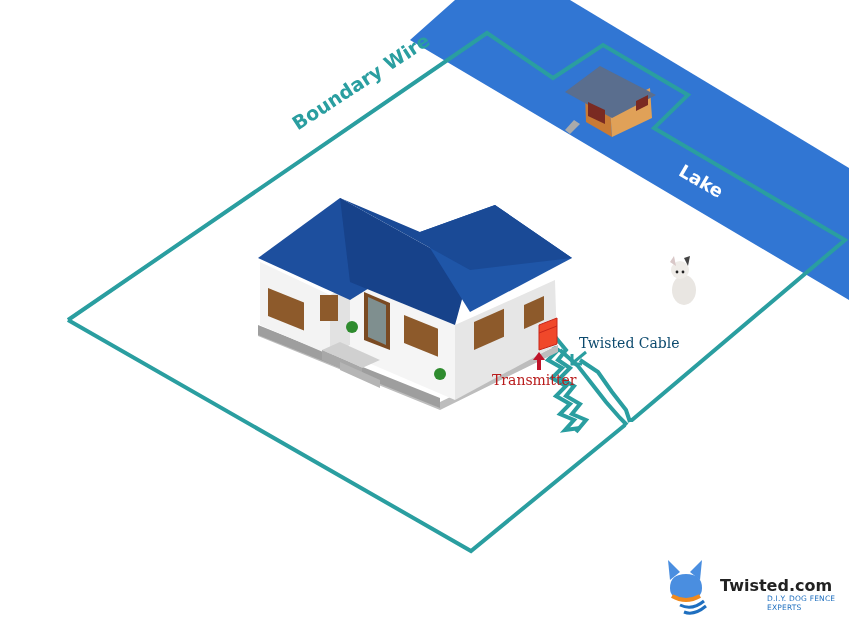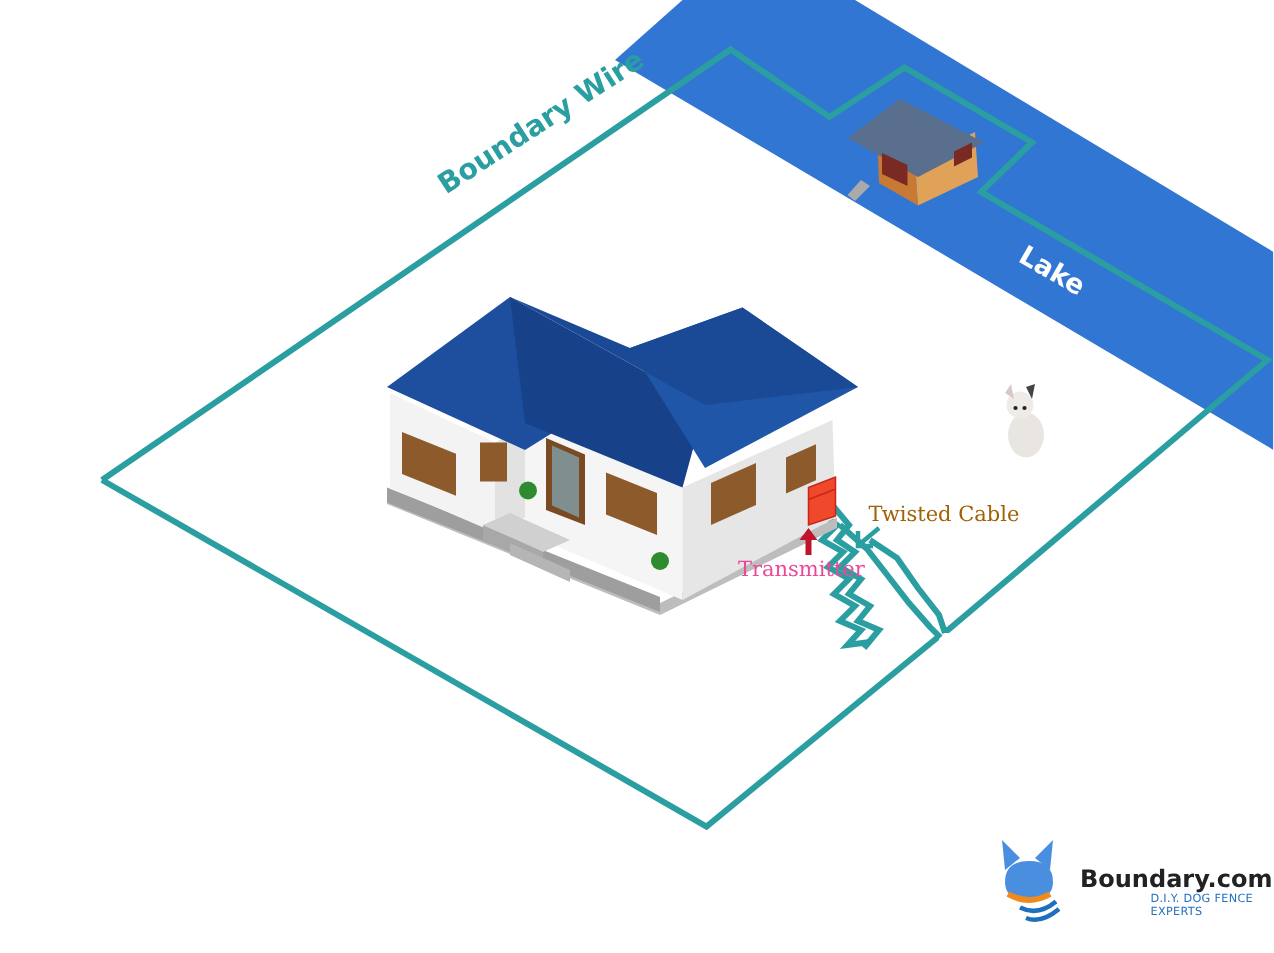--- a/index.html
+++ b/index.html
@@ -1,22 +1,22 @@
 <!DOCTYPE html>
 <html><head>
 <meta charset="utf-8">
 <style>
   html,body{margin:0;padding:0;background:#fff;}
   #stage{position:relative;width:849px;height:635px;overflow:hidden;background:#fff;font-family:"DejaVu Sans",sans-serif;}
   svg{position:absolute;left:0;top:0;}
   .lbl{position:absolute;white-space:nowrap;}
   .lbl-boundary{left:300px;top:112px;color:#2a9ea0;font:bold 19px "DejaVu Sans",sans-serif;transform:rotate(-33deg);transform-origin:left bottom;}
   .lbl-lake{left:686px;top:160px;color:#fff;font:bold 18px "DejaVu Sans",sans-serif;transform:rotate(30deg);transform-origin:left top;}
-  .lbl-twisted{left:579px;top:335px;color:#a16207;font:14px "DejaVu Serif",serif;}
-  .lbl-tx{left:492px;top:372px;color:#ec4899;font:14px "DejaVu Serif",serif;}
+  .lbl-twisted{left:579px;top:335px;color:#0c4a6e;font:14px "DejaVu Serif",serif;}
+  .lbl-tx{left:492px;top:372px;color:#b91c1c;font:14px "DejaVu Serif",serif;}
   .brand{position:absolute;left:720px;top:576px;}
   .brand-name{font:bold 16px "DejaVu Sans",sans-serif;color:#222;}
   .brand-tag{font:7.5px "DejaVu Sans",sans-serif;color:#1f6fbf;letter-spacing:0.2px;margin-top:-1px;margin-left:47px;}
 </style>
 </head>
 <body>
 
 <div id="stage">
   <svg width="849" height="635" viewBox="0 0 849 635">
 
@@ -108,16 +108,16 @@
       <path d="M684,612 q10,4 22,-6" stroke="#1f6fbf" stroke-width="3" fill="none"></path>
     </g>
   </svg>
 
   <div class="lbl lbl-boundary">Boundary Wire</div>
   <div class="lbl lbl-lake">Lake</div>
   <div class="lbl lbl-twisted">Twisted Cable</div>
   <div class="lbl lbl-tx">Transmitter</div>
 
   <div class="brand">
-    <div class="brand-name">Boundary.com</div>
+    <div class="brand-name">Twisted.com</div>
     <div class="brand-tag">D.I.Y. DOG FENCE EXPERTS</div>
   </div>
 </div>
 
 </body></html>

